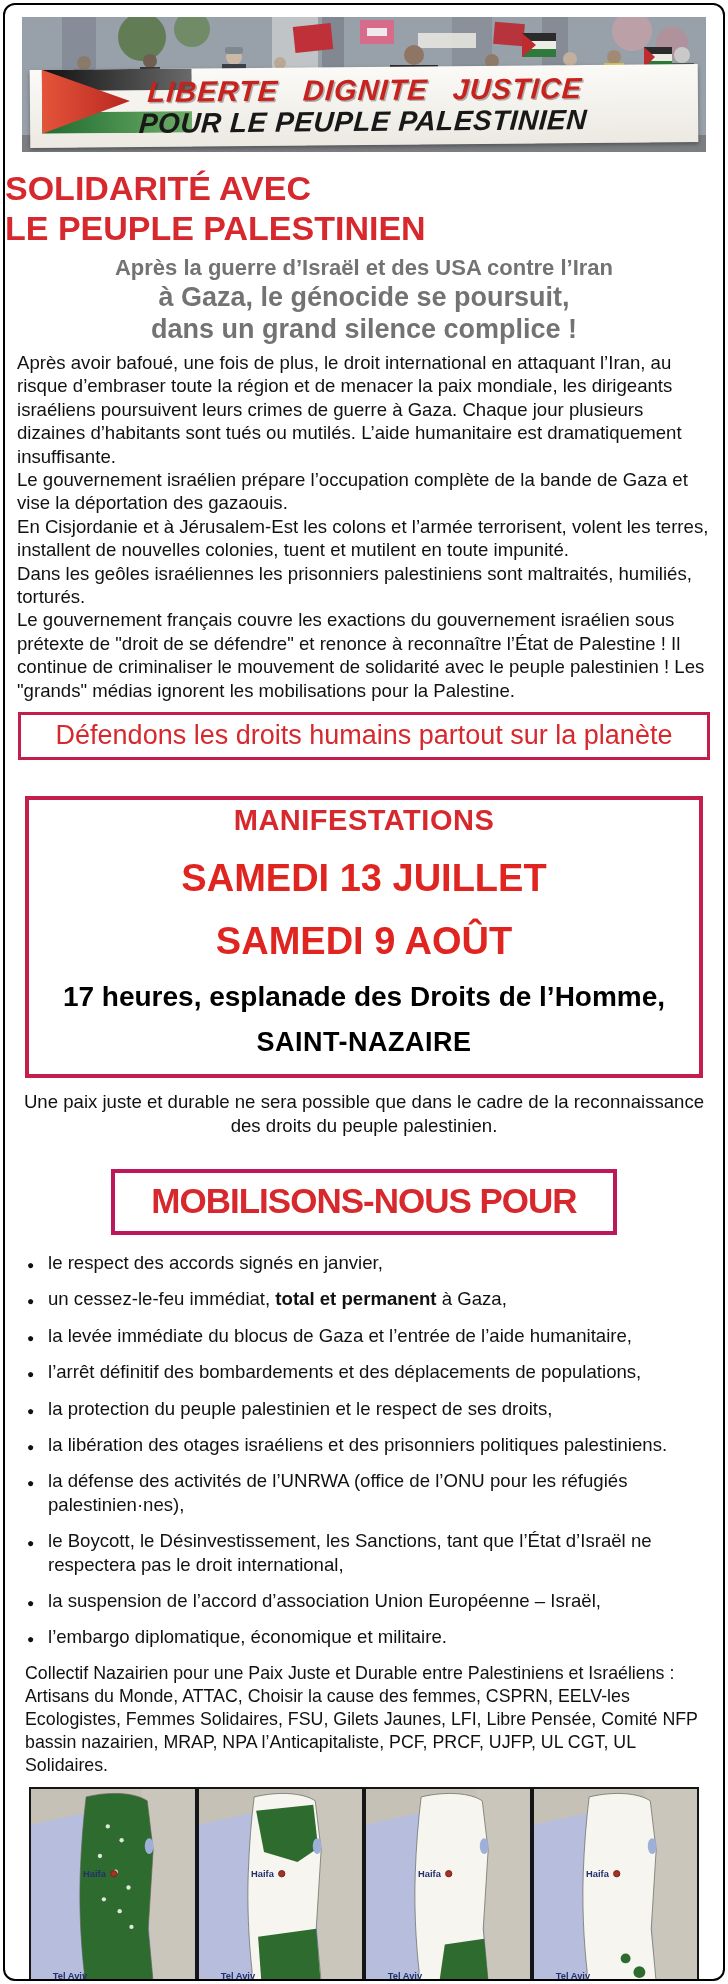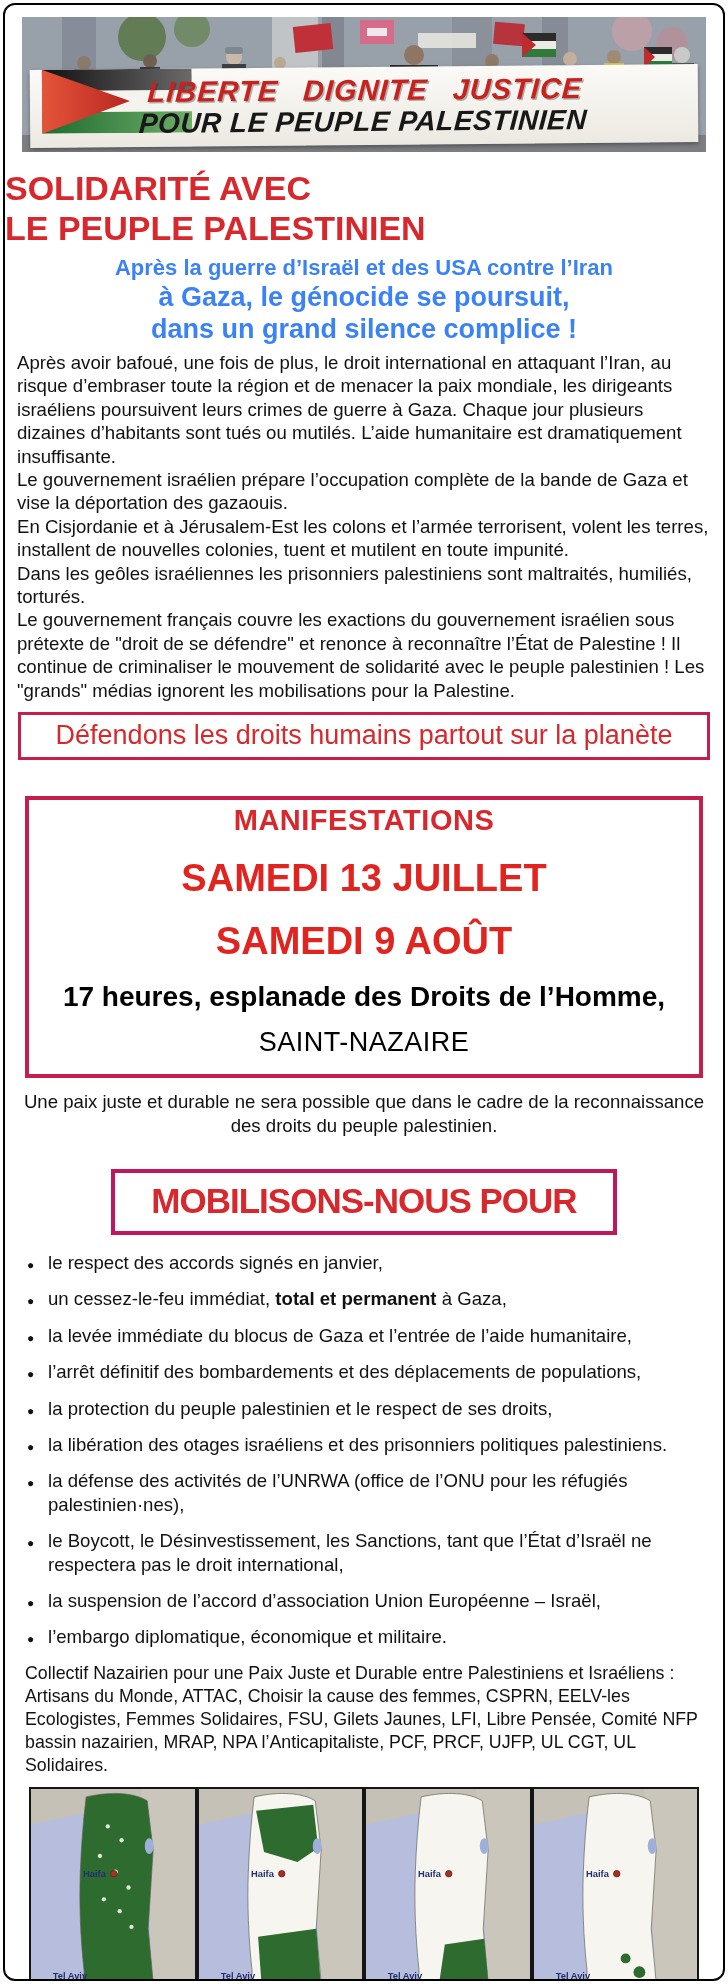--- a/index.html
+++ b/index.html
@@ -10,35 +10,35 @@
   .photo{position:relative;width:684px;height:135px;margin:12px auto 0;overflow:hidden;background:linear-gradient(#9aa2ac,#82878f);}
   .photo svg{position:absolute;inset:0;}
   .banner{position:absolute;left:8px;right:8px;top:50px;height:78px;background:linear-gradient(#fbfaf7,#ece9e2);transform:rotate(-0.5deg);box-shadow:0 2px 4px rgba(0,0,0,.35);display:flex;align-items:center;}
   .banner-flag{flex:0 0 150px;height:64px;margin-left:12px;}
   .banner-text{flex:1;text-align:center;font-style:italic;font-weight:bold;line-height:1.05;transform:skewX(-4deg);}
   .banner-text .l1{color:#c8221f;font-size:29px;word-spacing:16px;letter-spacing:1px;text-shadow:1.5px 1.5px 0 rgba(40,40,40,.35);}
   .banner-text .l2{color:#181818;font-size:28px;letter-spacing:.5px;margin-top:2px;}
 
   
   .title{margin:16px 0 0;font-weight:bold;color:#d7282d;font-size:34px;line-height:40px;}
-  .subtitle{margin:6px 12px 0;text-align:center;font-weight:bold;color:#3b82f6;}
+  .subtitle{margin:6px 12px 0;text-align:center;font-weight:bold;color:#737373;}
   .subtitle .s1{font-size:22px;line-height:27px;}
   .subtitle .s2{font-size:27px;line-height:32px;text-align:center;}
 
   
   .bodytext{width:694px;margin:6px auto 0;font-size:18.6px;line-height:23.4px;}
   .bodytext p{margin:0;}
 
   
   .slogan-box{margin:10px 13px 0;border:3px solid #c41f4c;text-align:center;padding:5px 0 6px;font-weight:normal;color:#d7282d;font-size:27px;}
   .manif-box{margin:36px 20px 0;border:4px solid #c41f4c;text-align:center;padding:4px 0 16px;}
   .manif-title{color:#d7282d;font-weight:bold;font-size:29px;letter-spacing:.5px;}
   .manif-date{color:#e02420;font-weight:bold;font-size:38px;margin-top:20px;}
   .manif-place{color:#000;font-weight:bold;font-size:28px;margin-top:18px;}
-  .manif-city{color:#000;font-weight:normal;font-size:27px;margin-top:14px;letter-spacing:.5px;}
+  .manif-city{color:#000;font-weight:bold;font-size:27px;margin-top:14px;letter-spacing:.5px;}
   .mob-box{width:498px;margin:32px auto 0;border:4px solid #be185d;text-align:center;padding:8px 0 10px;font-weight:bold;color:#d7282d;font-size:35px;letter-spacing:-1px;}
 
   
   ul.bullets{margin:16px 14px 0 22px;padding:0;list-style:none;}
   ul.bullets li{position:relative;padding-left:21px;font-size:18.6px;line-height:23.4px;margin-bottom:13px;}
   ul.bullets li::before{content:"●";position:absolute;left:0;top:3px;font-size:12px;color:#111;}
 
   .collectif{margin:12px 20px 0;font-size:17.8px;line-height:23px;}
 
   

